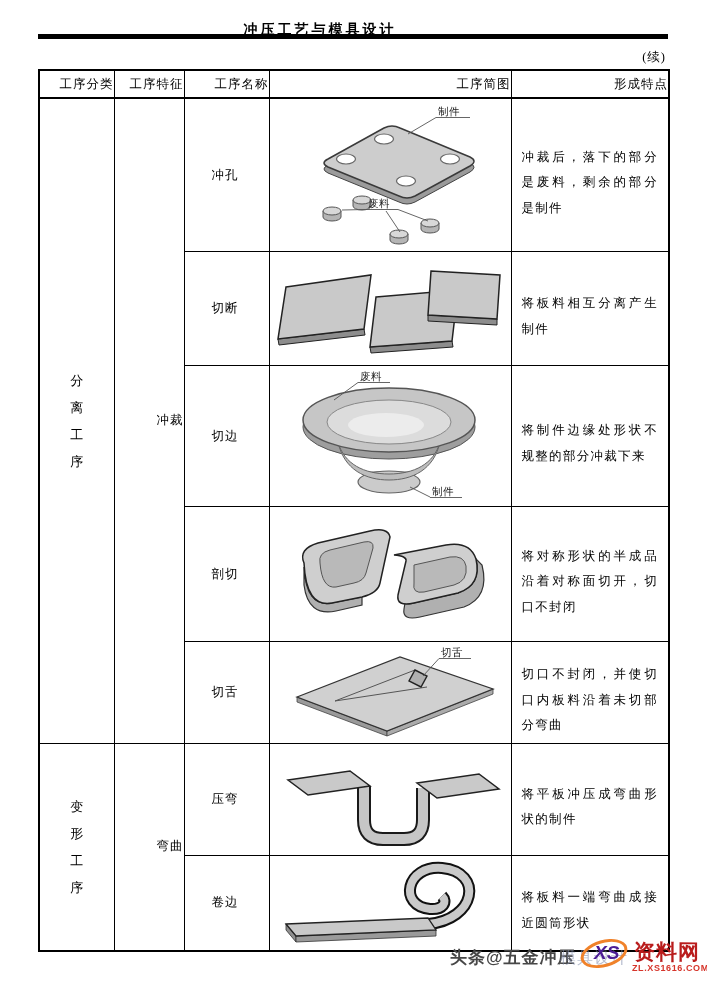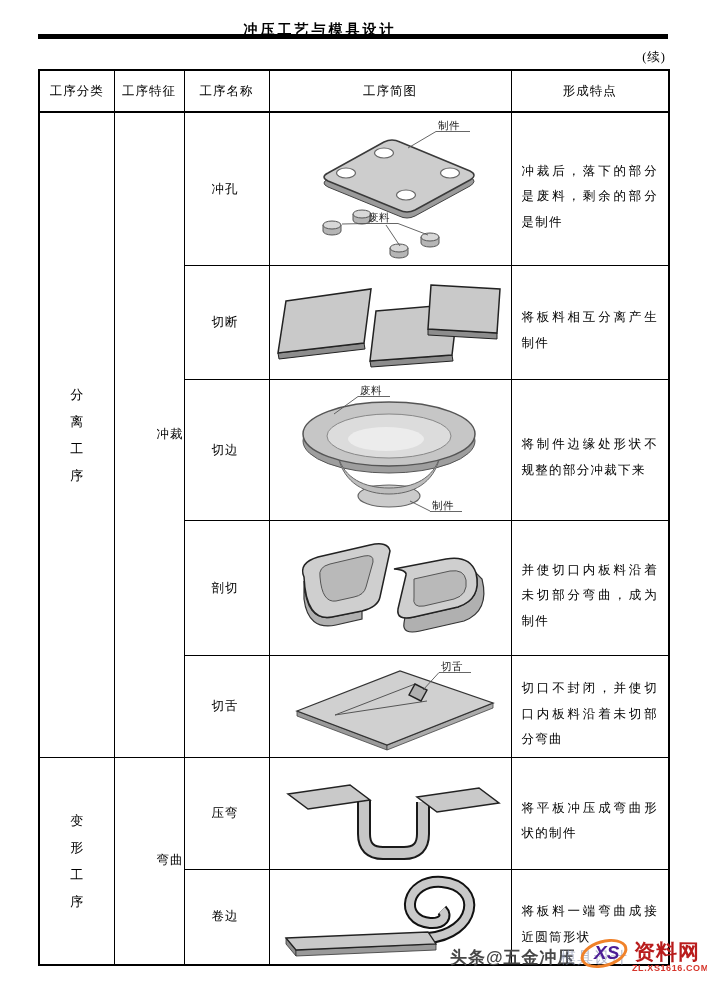--- a/index.html
+++ b/index.html
@@ -9,21 +9,21 @@
 
   .page-title { position:absolute; top:21px; left:0; width:640px; text-align:center;
     font-family:"Liberation Sans","DejaVu Sans",sans-serif;
     font-weight:bold; font-size:14px; letter-spacing:3px; }
   .title-rule { position:absolute; left:38px; top:34px; width:630px; height:5px; background:#000; }
   .continued { position:absolute; top:49px; right:41px; font-size:12.5px; letter-spacing:1px; }
 
   table.proc { position:absolute; left:38px; top:69px; width:630px;
     border-collapse:collapse; table-layout:fixed; border:2px solid #000; }
   table.proc th, table.proc td { border:1px solid #000; font-size:12.5px; font-weight:normal; }
-  tr.hdr th { height:42px; text-align:center; letter-spacing:1px; border-bottom:2px solid #000; }
+  tr.hdr th { height:28px; text-align:right; letter-spacing:1px; border-bottom:2px solid #000; }
   td.cat { text-align:center; vertical-align:middle; }
   td.cat span { display:block; line-height:27px; font-size:13px; letter-spacing:0; }
   td.feat { text-align:right; vertical-align:middle; font-size:13px; letter-spacing:1px; }
   td.pname { vertical-align:middle; padding-left:27px; letter-spacing:1px; font-size:13px; }
   td.diagram { vertical-align:middle; text-align:center; padding:2px; }
   td.desc { vertical-align:middle; padding:20px 10px 4px 10px; line-height:2.05;
             letter-spacing:1.3px; text-align:justify; }
 
   svg { display:block; margin:0 auto; }
   .dlabel { font-size:10.5px; fill:#222; letter-spacing:0.5px;
@@ -168,21 +168,21 @@
 
         <path d="M30 58 L30 76 Q34 108 62 102 L88 96 L88 88 L58 94 Q32 99 30 58 Z" fill="#b0b0b0" stroke="#333" stroke-width="1.2"></path>
         <path d="M30 54 Q24 40 44 34 L96 22 Q114 18 116 28 L106 74 Q104 84 88 88 L58 94 Q32 99 30 54 Z" fill="#cfcfcf" stroke="#222" stroke-width="1.5"></path>
         <path d="M46 54 Q44 44 56 41 L90 33 Q100 31 99 39 L92 64 Q90 72 80 74 L62 78 Q48 80 46 54 Z" fill="#b9b9b9" stroke="#555" stroke-width="1"></path>
 
         <path d="M140 94 L184 84 Q208 76 202 50 L208 56 Q216 88 190 98 L146 108 Q128 112 130 100 L131 94 Q134 96 140 94 Z" fill="#b0b0b0" stroke="#333" stroke-width="1.2"></path>
         <path d="M120 46 L172 36 Q196 32 202 50 Q208 76 184 84 L140 94 Q122 98 124 86 L132 52 Q133 47 120 46 Z" fill="#cfcfcf" stroke="#222" stroke-width="1.5"></path>
         <path d="M140 56 L176 48 Q190 46 192 57 Q194 72 180 76 L150 83 Q138 85 140 74 Z" fill="#b9b9b9" stroke="#555" stroke-width="1"></path>
       </svg>
     </td>
-    <td class="desc">并使切口内板料沿着未切部分弯曲，成为制件</td>
+    <td class="desc">将对称形状的半成品沿着对称面切开，切口不封闭</td>
   </tr>
 
   <tr style="height:97px">
     <td class="pname">切舌</td>
     <td class="diagram">
       <svg width="230" height="94" viewBox="0 0 230 94">
         <polygon points="22,52 112,86 112,91 22,57" fill="#9a9a9a" stroke="#444" stroke-width="0.8"></polygon>
         <polygon points="112,86 218,44 218,49 112,91" fill="#ababab" stroke="#444" stroke-width="0.8"></polygon>
         <polygon points="22,52 125,12 218,44 112,86" fill="#d0d0d0" stroke="#333" stroke-width="1.3"></polygon>
         <g stroke="#555" stroke-width="1" fill="none">

